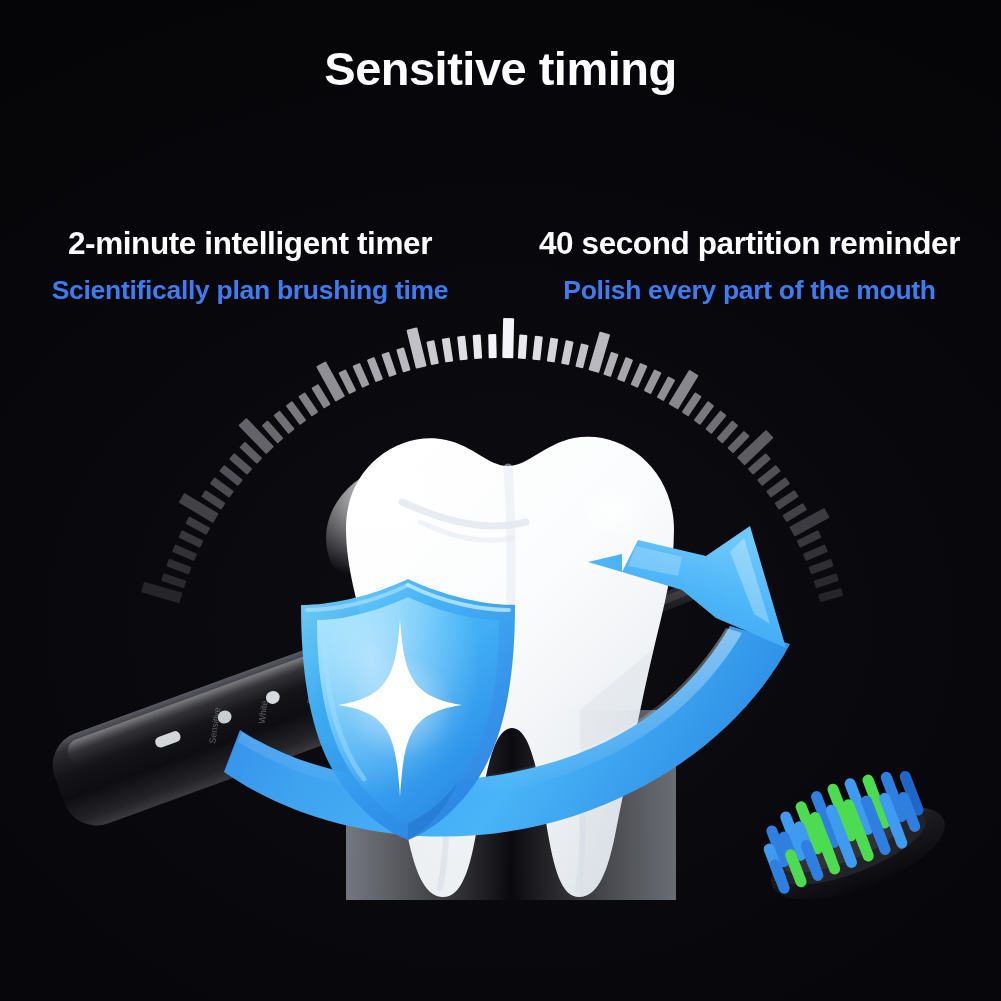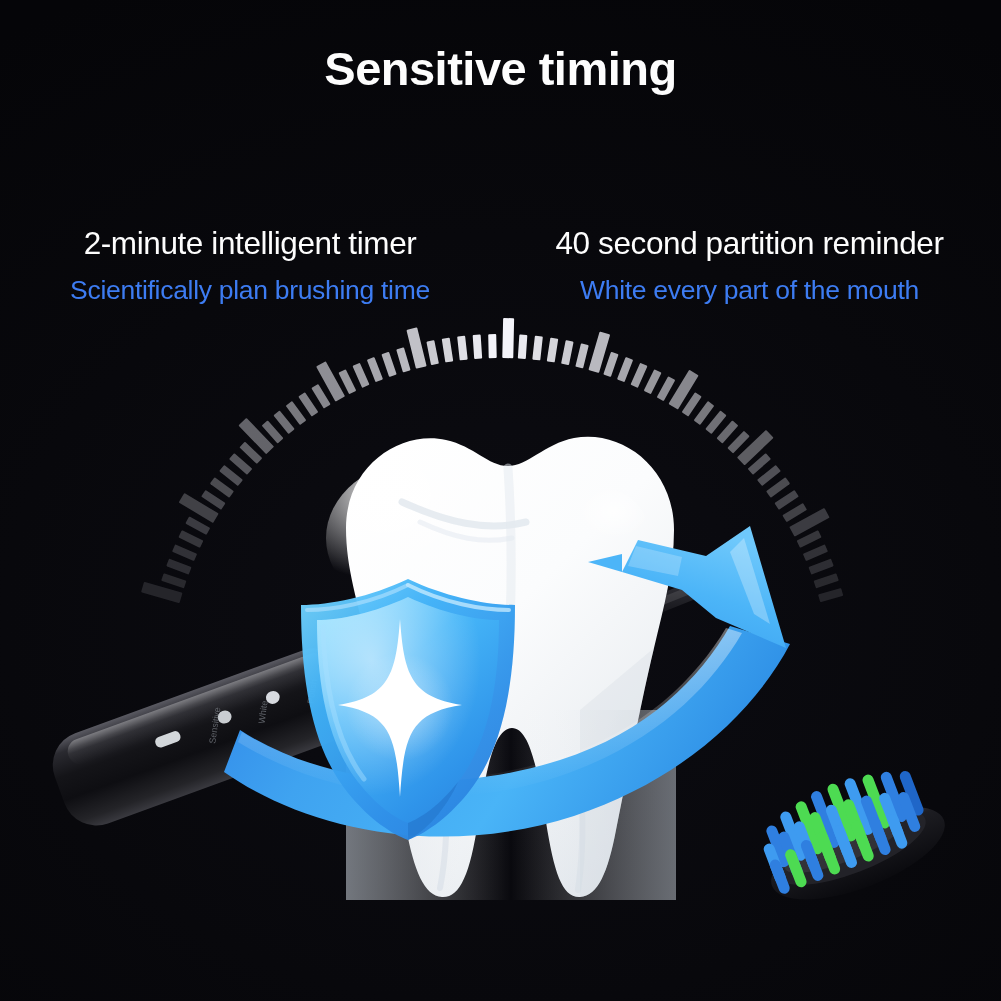--- a/index.html
+++ b/index.html
@@ -56,29 +56,29 @@
   }
   .feature {
     box-sizing: border-box;
     text-align: center;
     white-space: nowrap;
   }
   .feature.f1 { width: 492px; padding-left: 8px; }
   .feature.f2 { width: 509px; padding-left: 6px; }
   .feature-title {
     font-size: 31.5px;
-    font-weight: normal;
+    font-weight: bold;
     letter-spacing: -0.4px;
     color: #fdfdfd;
     line-height: 1.0;
   }
   .feature-sub {
     margin-top: 17px;
     font-size: 26.5px;
-    font-weight: normal;
+    font-weight: bold;
     letter-spacing: -0.3px;
     color: #3d7cf2;
     line-height: 1.0;
   }
 
   
   #dial {
     position: absolute;
     left: 500px;
     top: 690px;
@@ -599,17 +599,17 @@
     <h1 id="page-title">Sensitive timing</h1>
   </div>
 
   <div id="features">
     <div class="feature f1">
       <div class="feature-title">2-minute intelligent timer</div>
       <div class="feature-sub">Scientifically plan brushing time</div>
     </div>
     <div class="feature f2">
       <div class="feature-title">40 second partition reminder</div>
-      <div class="feature-sub">White every part of the mouth</div>
+      <div class="feature-sub">Polish every part of the mouth</div>
     </div>
   </div>
 
 </div>
 
 </body></html>

